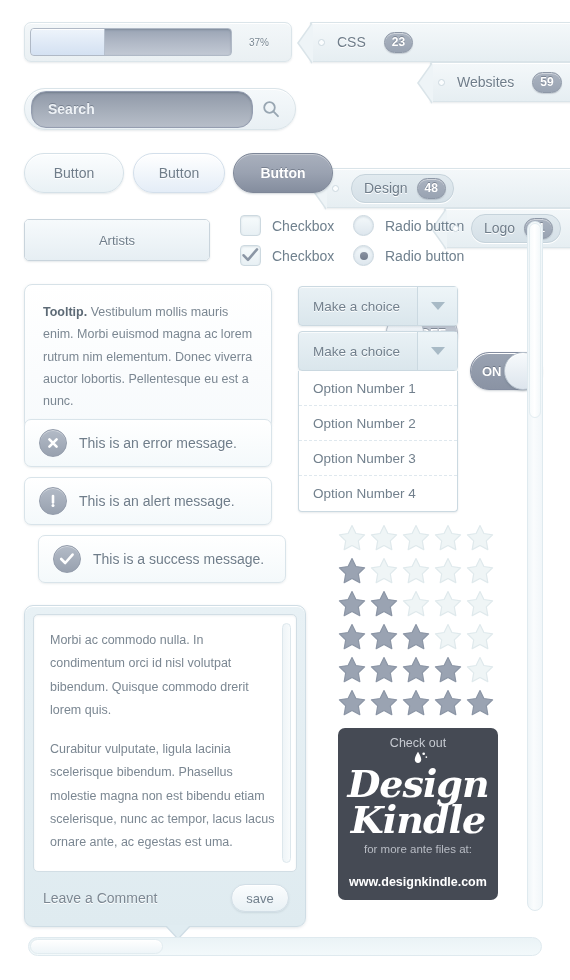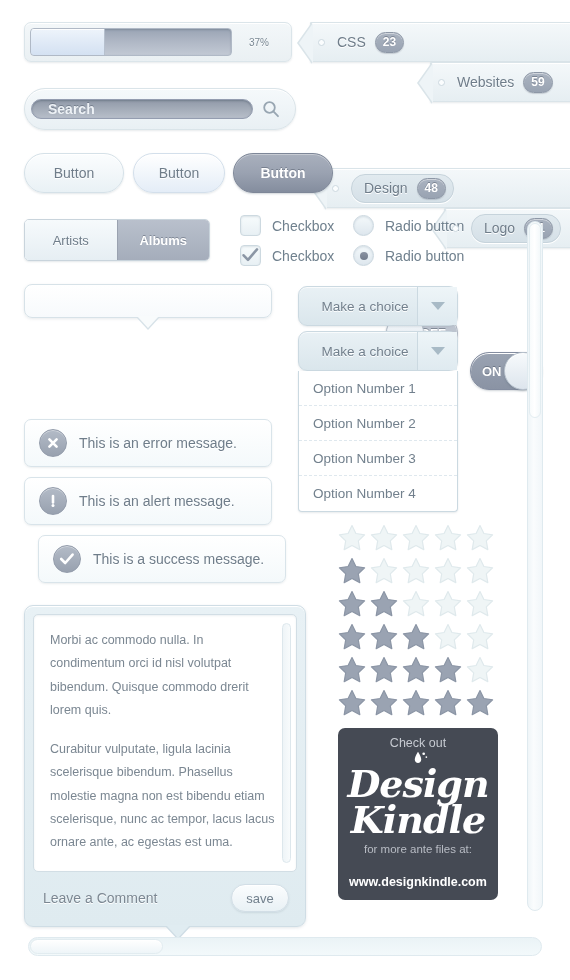--- a/index.html
+++ b/index.html
@@ -62,21 +62,21 @@
     width: 0; height: 0;
     border-top: 20px solid transparent;
     border-bottom: 20px solid transparent;
     border-right: 14px solid #eef4f7;
   }
   .tag-hole {
     position: absolute; left: 7px; top: 16px; z-index: 3;
     width: 7px; height: 7px; border-radius: 50%;
     background: #fbfdfe; border: 1px solid #cdd9e0;
   }
-  .tag-inner { display: flex; align-items: center; gap: 9px; z-index: 2; }
+  .tag-inner { display: flex; align-items: center; gap: 18px; z-index: 2; }
   .tag-label { text-shadow: 0 1px 0 #fff; white-space: nowrap; }
   .tag-badge {
     min-width: 28px; height: 21px; border-radius: 11px;
     background: linear-gradient(to bottom, #aab3c0, #99a3b2);
     border: 1px solid #8d97a6;
     color: #fff; font-size: 12px; font-weight: bold;
     display: flex; align-items: center; justify-content: center;
     padding: 0 7px;
     box-shadow: 0 1px 0 rgba(255,255,255,.45) inset, 0 1px 1px rgba(90,100,115,.25);
     text-shadow: 0 -1px 0 rgba(70,80,95,.45);
@@ -91,21 +91,21 @@
 
   
   .search-wrap {
     left: 24px; top: 88px; width: 272px; height: 42px;
     background: linear-gradient(to bottom, #f5f9fb, #e9f0f4);
     border: 1px solid #dae4e9; border-radius: 21px;
     box-shadow: 0 1px 0 #fff inset, 0 1px 2px rgba(120,140,150,.18);
     display: flex; align-items: center; padding: 0 6px;
   }
   .search-field {
-    flex: 1; height: 20px; border-radius: 15px;
+    flex: 1; height: 37px; border-radius: 15px;
     background: linear-gradient(to bottom, #9099a8, #a8b0bc 60%, #b7bec9);
     border: 1px solid #949db0;
     box-shadow: 0 1px 2px rgba(70,85,100,.4) inset;
     display: flex; align-items: center; padding: 0 16px;
   }
   .search-text { color: #eef2f6; font-size: 14px; font-weight: bold;
                  text-shadow: 0 -1px 0 rgba(80,90,105,.5); }
   .search-btn { width: 36px; height: 30px; display: flex;
                 align-items: center; justify-content: center; }
 
@@ -222,23 +222,22 @@
     border-left: 12px solid transparent; border-right: 12px solid transparent;
     border-top: 13px solid #d7e2e8; }
   .tooltip-tail-in { bottom: -11px;
     border-left: 11px solid transparent; border-right: 11px solid transparent;
     border-top: 12px solid #f8fbfc; }
 
   
   .dd {
     width: 160px; height: 40px; display: flex; align-items: center;
     background: linear-gradient(to bottom, #e9f1f5, #dae6ec);
-    border: 1px solid #cbd9e1; border-radius: 9px;
+    border: 1px solid #cbd9e1; border-radius: 4px;
     box-shadow: 0 1px 0 rgba(255,255,255,.7) inset, 0 1px 2px rgba(120,140,150,.18);
-    text-align: center;
   }
   .dd-label { flex: 1; padding-left: 14px; font-size: 13.5px;
               color: #72808d; text-shadow: 0 1px 0 #fff; }
   .dd-arrow {
     width: 40px; height: 100%; display: flex;
     align-items: center; justify-content: center;
     border-left: 1px solid #cbd9e1;
     background: linear-gradient(to bottom, #eef5f8, #dfeaf0);
   }
   .dd-arrow i {
@@ -433,21 +432,20 @@
   <span class="toggle-label">OFF</span>
   <span class="toggle-knob"></span>
 </div>
 <div class="abs toggle on" style="left:470px; top:154px;">
   <span class="toggle-label">ON</span>
   <span class="toggle-knob"></span>
 </div>
 
 <div class="abs segmented">
   <div class="seg inactive">Artists</div>
-  <div class="seg active">Albums</div>
 </div>
 
 <div class="abs ctl-row" style="left:240px; top:215px;">
   <span class="cbox"></span>
   <span class="ctl-label">Checkbox</span>
 </div>
 <div class="abs ctl-row" style="left:240px; top:245px;">
   <span class="cbox">
     <svg width="17" height="15" viewBox="0 0 17 15">
       <path d="M1.6 7.3 L6 11.8 L15 1.4" fill="none" stroke="#8b96a5" stroke-width="2.6" stroke-linecap="round" stroke-linejoin="round"></path>
@@ -461,20 +459,23 @@
   <span class="ctl-label">Radio button</span>
 </div>
 <div class="abs ctl-row" style="left:353px; top:245px;">
   <span class="radio">
       <span class="dot"></span>
     </span>
   <span class="ctl-label">Radio button</span>
 </div>
 
 <div class="abs tooltip">
+  <div class="tooltip-text">
+    <b>Tooltip.</b><span> Vestibulum mollis mauris enim. Morbi euismod magna ac lorem rutrum nim elementum. Donec viverra auctor lobortis. Pellentesque eu est a nunc.</span>
+  </div>
   <span class="tooltip-tail"></span>
   <span class="tooltip-tail-in"></span>
 </div>
 
 <div class="abs dd" style="left:298px; top:286px;">
   <span class="dd-label">Make a choice</span>
   <span class="dd-arrow">
       <i></i>
     </span>
 </div>

